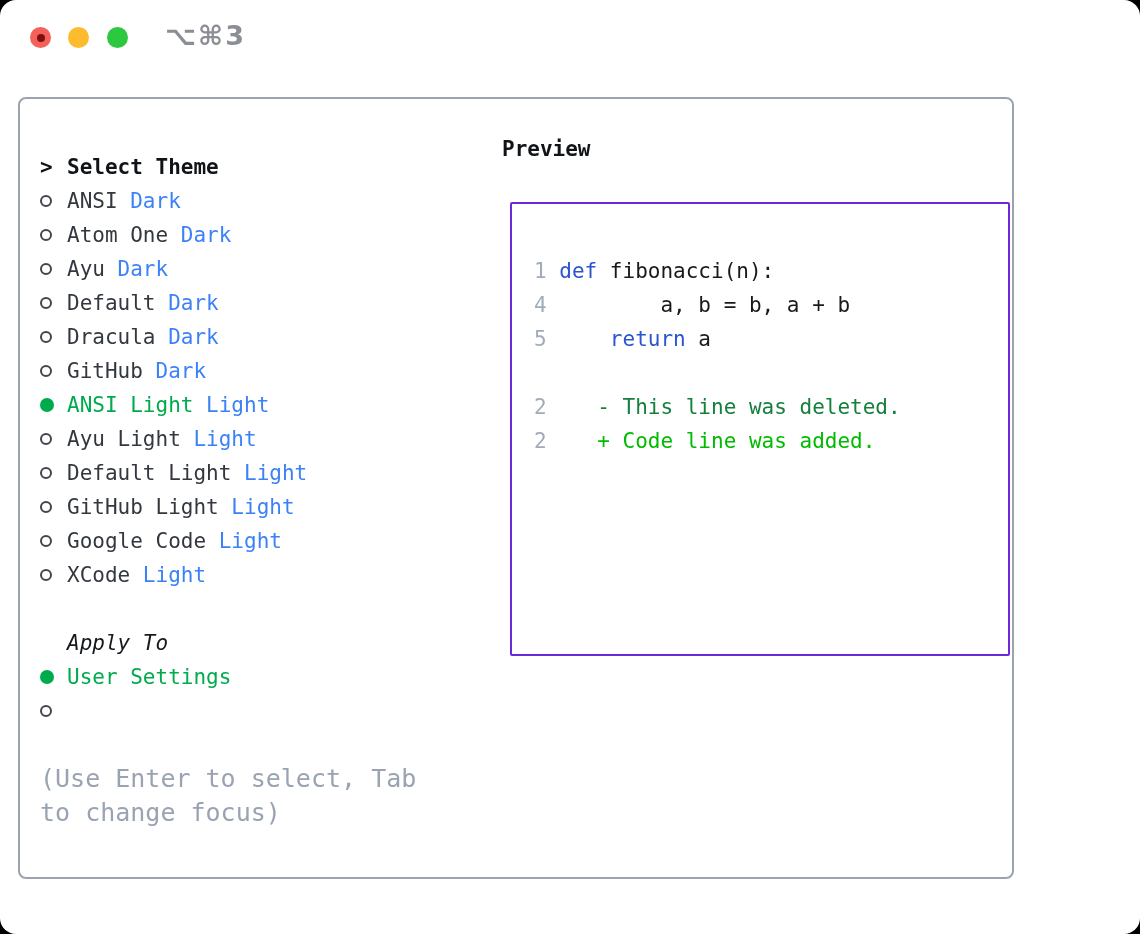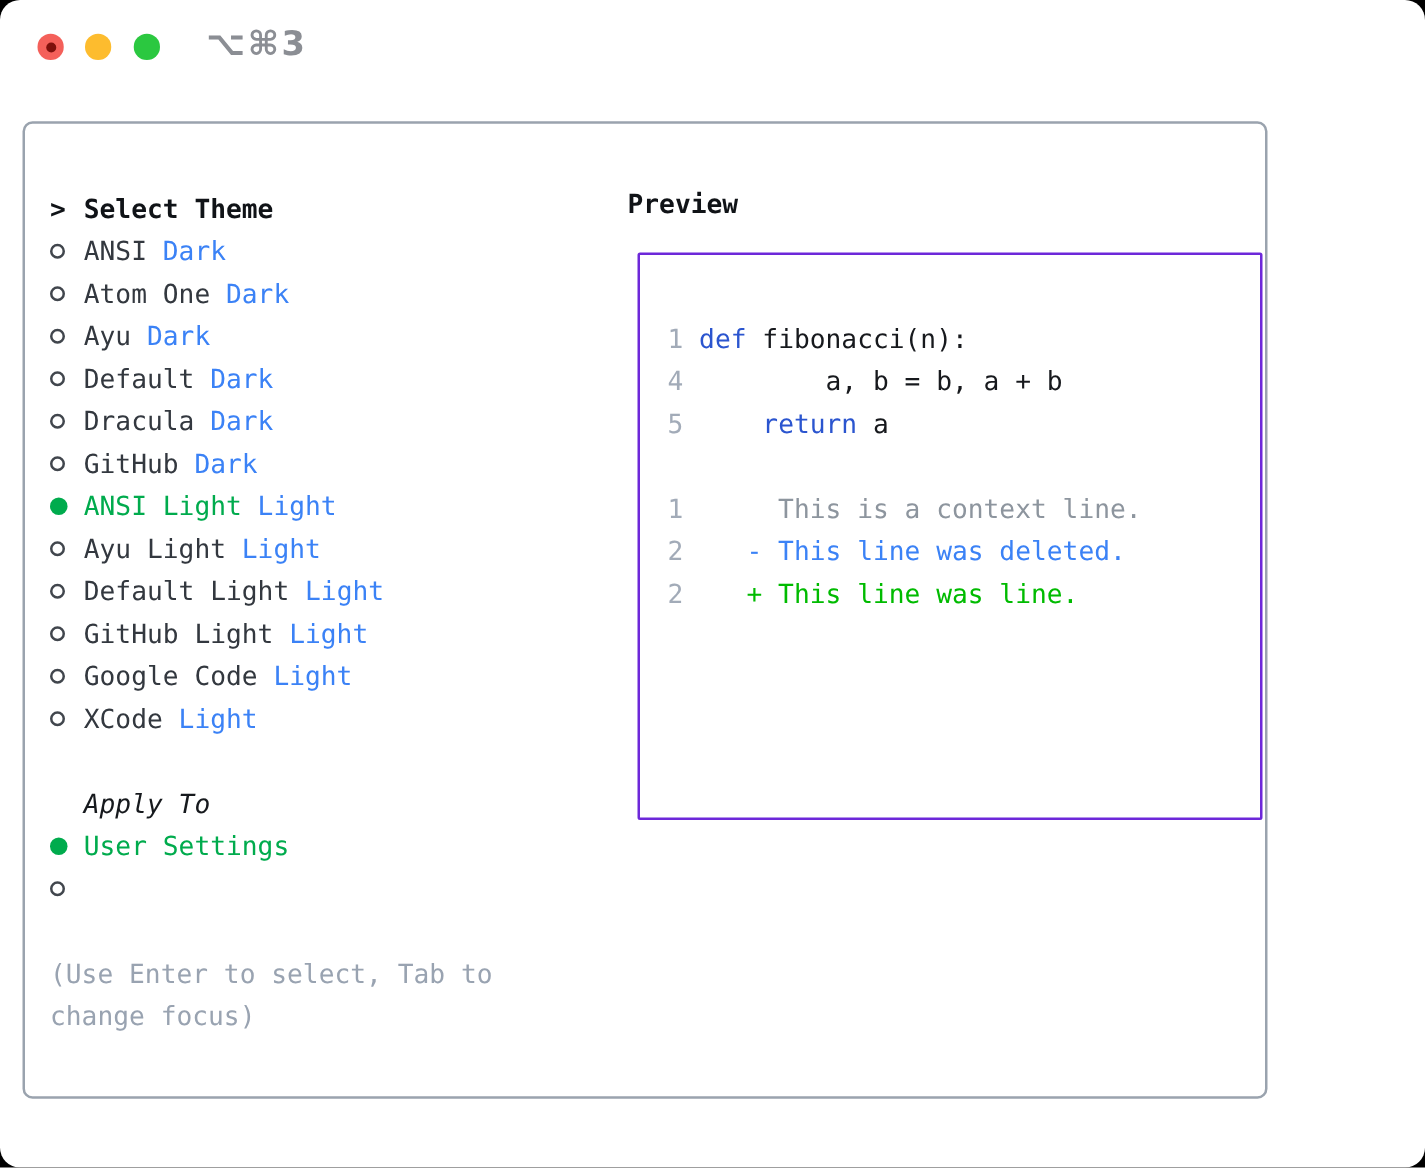--- a/index.html
+++ b/index.html
@@ -55,25 +55,25 @@
     border: 2px solid #41464d; box-sizing: border-box; background: transparent;
   }
   .selected .radio { border: none; background: #00ab4d; width: 14px; height: 14px; }
   .opt-name { color: #33383f; }
   .selected .opt-name { color: #00ab4d; }
   .opt-tag { color: #3b82f6; margin-left: 1ch; }
   .spacer { height: 34px; }
   .apply-hdr { padding-left: 27px; font-weight: 500; color: #16191d; font-style: italic; }
   .hint {
     margin-top: 34px; width: 420px;
-    font-size: 21px; line-height: 34px; color: #99a3b1;
+    font-size: 25px; line-height: 34px; color: #99a3b1;
   }
   
   .preview-title {
-    position: absolute; left: 482px; top: 47px; height: 34px;
+    position: absolute; left: 482px; top: 33px; height: 34px;
     display: flex; align-items: center;
     font-size: 21px; font-weight: 700; color: #101317;
   }
   .preview-pane {
     position: absolute; left: 490px; top: 103px;
     width: 474px; height: 400px;
     border: 2px solid #6d28d9; border-radius: 2px;
     background: #fff; box-sizing: content-box;
     padding-top: 50px; padding-left: 22px; overflow: hidden;
   }
@@ -81,21 +81,21 @@
     height: 34px; line-height: 34px; white-space: pre;
     font-size: 21px; color: #17191d;
   }
   .ln { display: inline-block; width: 2ch; color: #a2abb8; }
   .diff-block { margin-top: 34px; }
   .tok-pl  { color: #17191d; }
   .tok-kw  { color: #2b55cf; }
   .tok-fn  { color: #00bdc7; }
   .tok-num { color: #00ad00; }
   .tok-ctx { color: #8d959e; }
-  .tok-del { color: #3b82f6; }
+  .tok-del { color: #15803d; }
   .tok-add { color: #00bb00; }
 </style>
 </head>
 <body>
 
 <div class="window">
 
   <div class="titlebar">
     <div class="tl-dot tl-close">
         <div class="inner"></div>
@@ -167,20 +167,19 @@
 
     <div class="preview-title">Preview</div>
 
     <div class="preview-pane">
       <div class="code-block">
         <div class="code-line"><span class="ln">1</span><span><span class="tok-kw">def</span><span class="tok-pl"> fibonacci(n):</span></span></div>
           <div class="code-line"><span class="ln">4</span><span><span class="tok-pl">        a, b = b, a + b</span></span></div>
           <div class="code-line"><span class="ln">5</span><span><span class="tok-pl">    </span><span class="tok-kw">return</span><span class="tok-pl"> a</span></span></div>
       </div>
       <div class="diff-block">
-        <div class="code-line"><span class="ln">1</span><span><span class="tok-ctx">     This is a context line.</span></span></div>
           <div class="code-line"><span class="ln">2</span><span><span class="tok-del">   - This line was deleted.</span></span></div>
-          <div class="code-line"><span class="ln">2</span><span><span class="tok-add">   + This line was line.</span></span></div>
+          <div class="code-line"><span class="ln">2</span><span><span class="tok-add">   + Code line was added.</span></span></div>
       </div>
     </div>
 
   </div>
 </div>
 
 </body></html>

